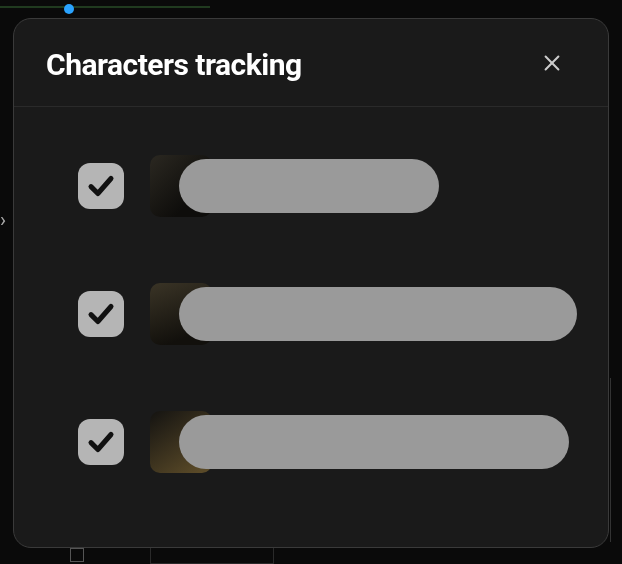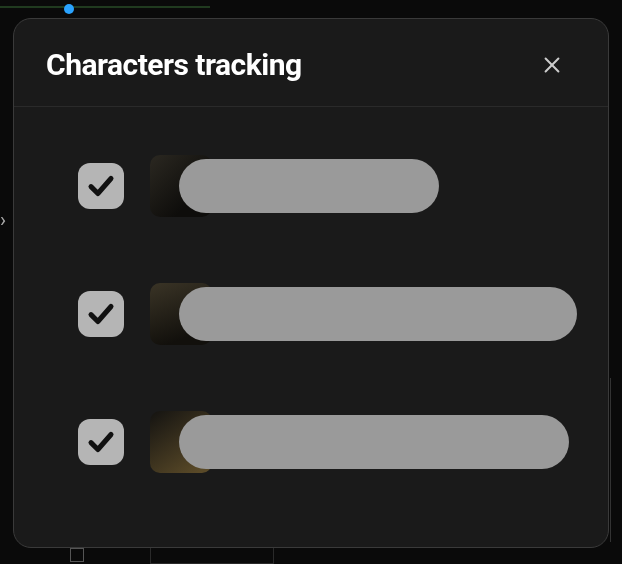--- a/index.html
+++ b/index.html
@@ -17,21 +17,21 @@
       top: 18px;
       width: 596px;
       height: 530px;
       background: #1a1a1a;
       border: 1px solid #3a3a3a;
       border-radius: 18px;
       overflow: hidden;
     }
     .modal-header {
       display: flex;
-      align-items: center;
+      align-items: flex-start;
       justify-content: space-between;
       padding: 28px 40px 24px 32px;
       border-bottom: 1px solid #2a2a2a;
     }
     .modal-title {
       color: #fff;
       font-size: 30px;
       font-weight: 700;
       letter-spacing: -0.5px;
     }

